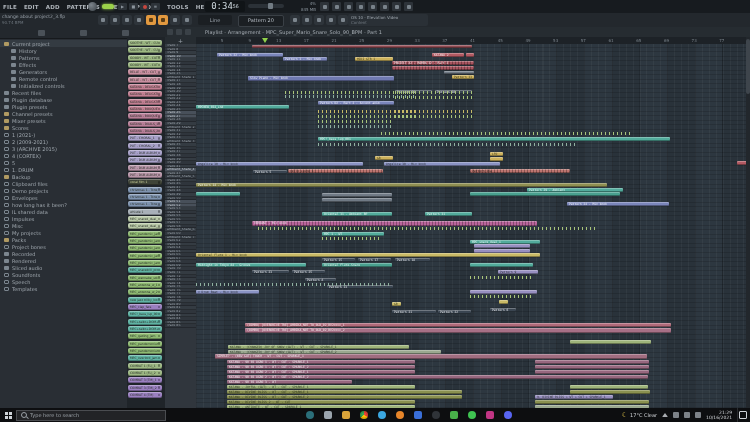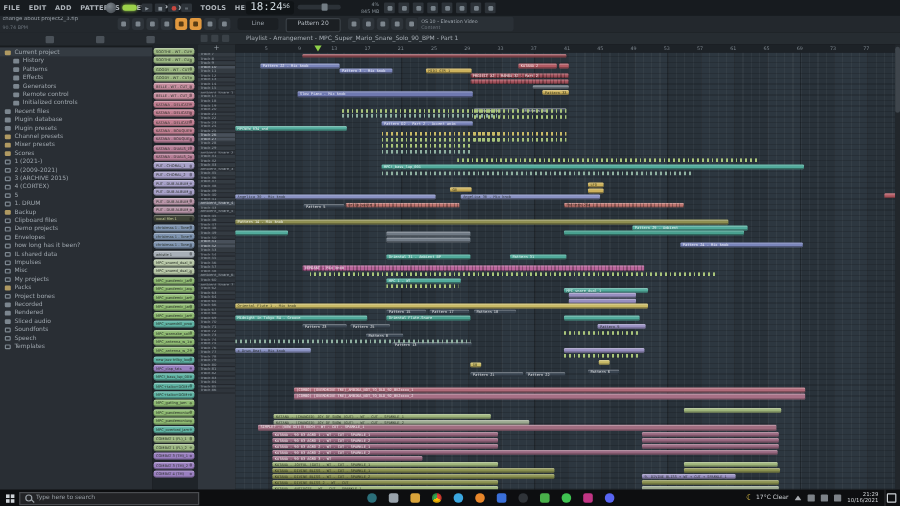--- a/index.html
+++ b/index.html
@@ -134,21 +134,21 @@
     <div id="logo"></div>
     <div id="led"></div>
     <div class="t-ctl" style="left:118px">
       <div class="tbtn">▶</div>
       <div class="tbtn">■</div>
       <div class="tbtn rec">
           <span></span>
         </div>
       <div class="tbtn">≡</div>
     </div>
-    <div id="timedisp"><span>18:24</span><small>56</small></div>
+    <div id="timedisp"><span>0:34</span><small>56</small></div>
     <div id="slider1"></div>
     <div id="cpu">
       <div>4%</div>
         <div>845 MB</div>
     </div>
     <div id="row1icons">
       <div class="ic1"></div>
       <div class="ic1"></div>
       <div class="ic1"></div>
       <div class="ic1"></div>

